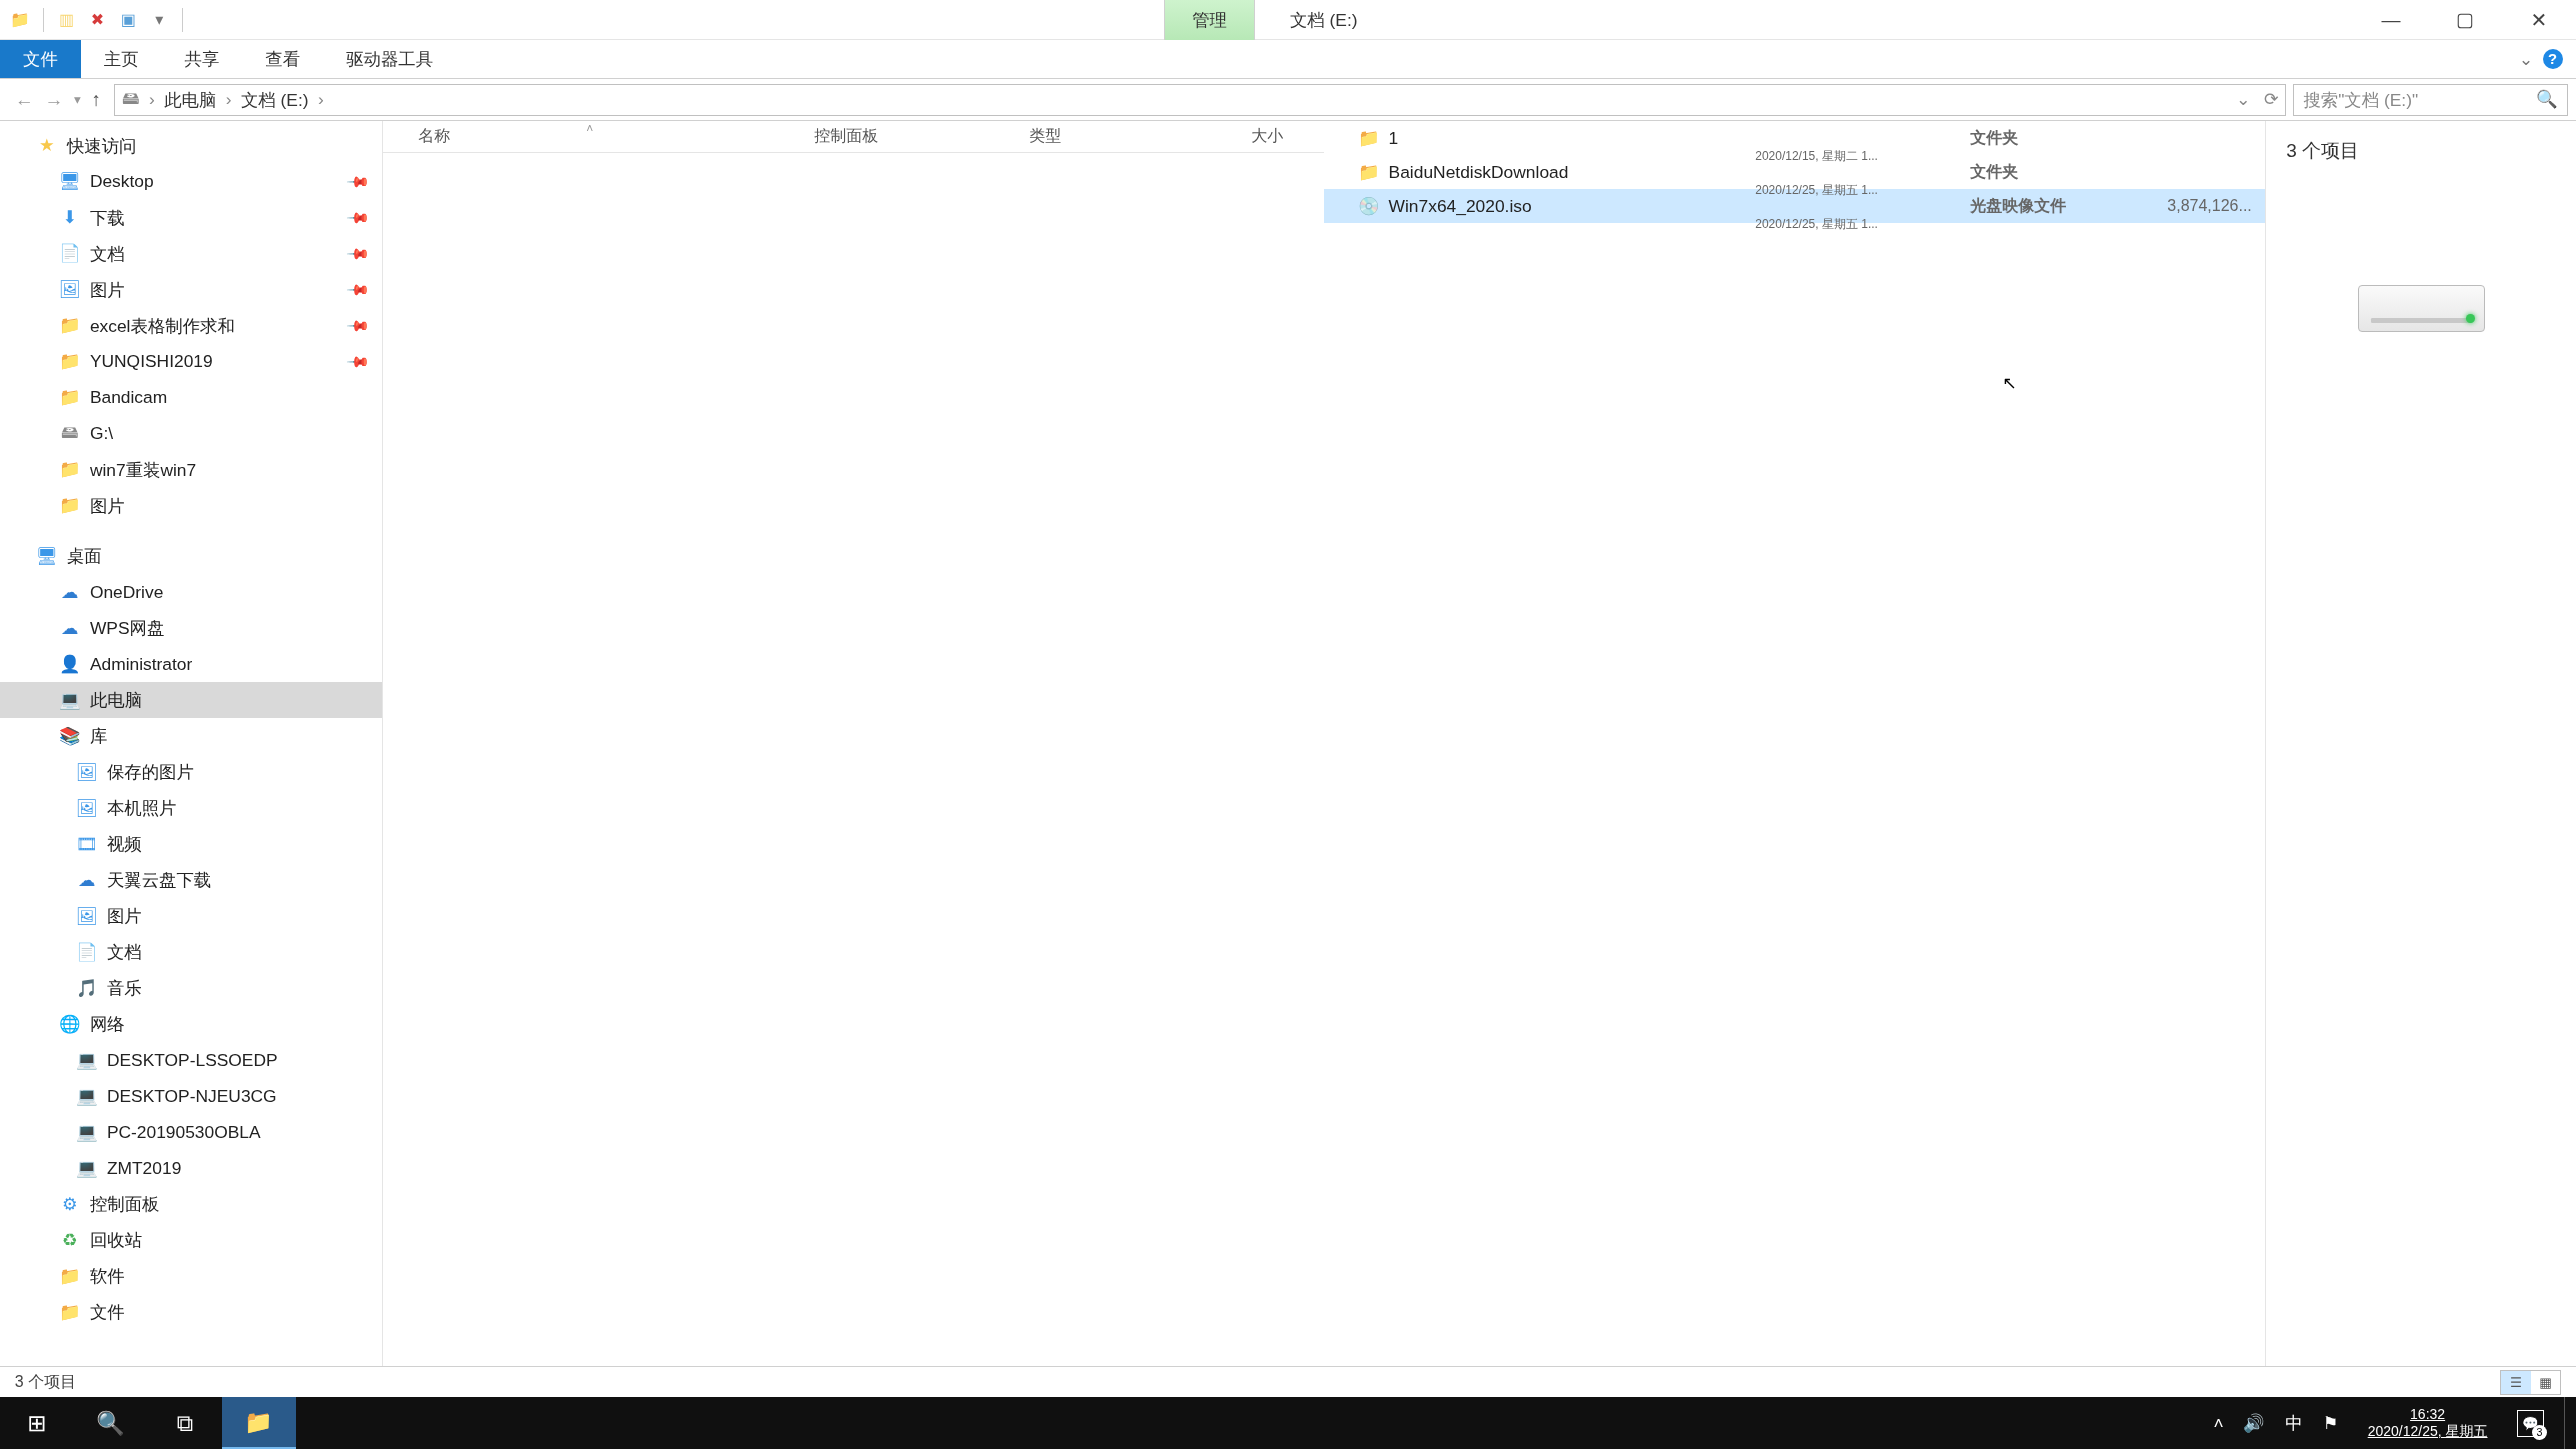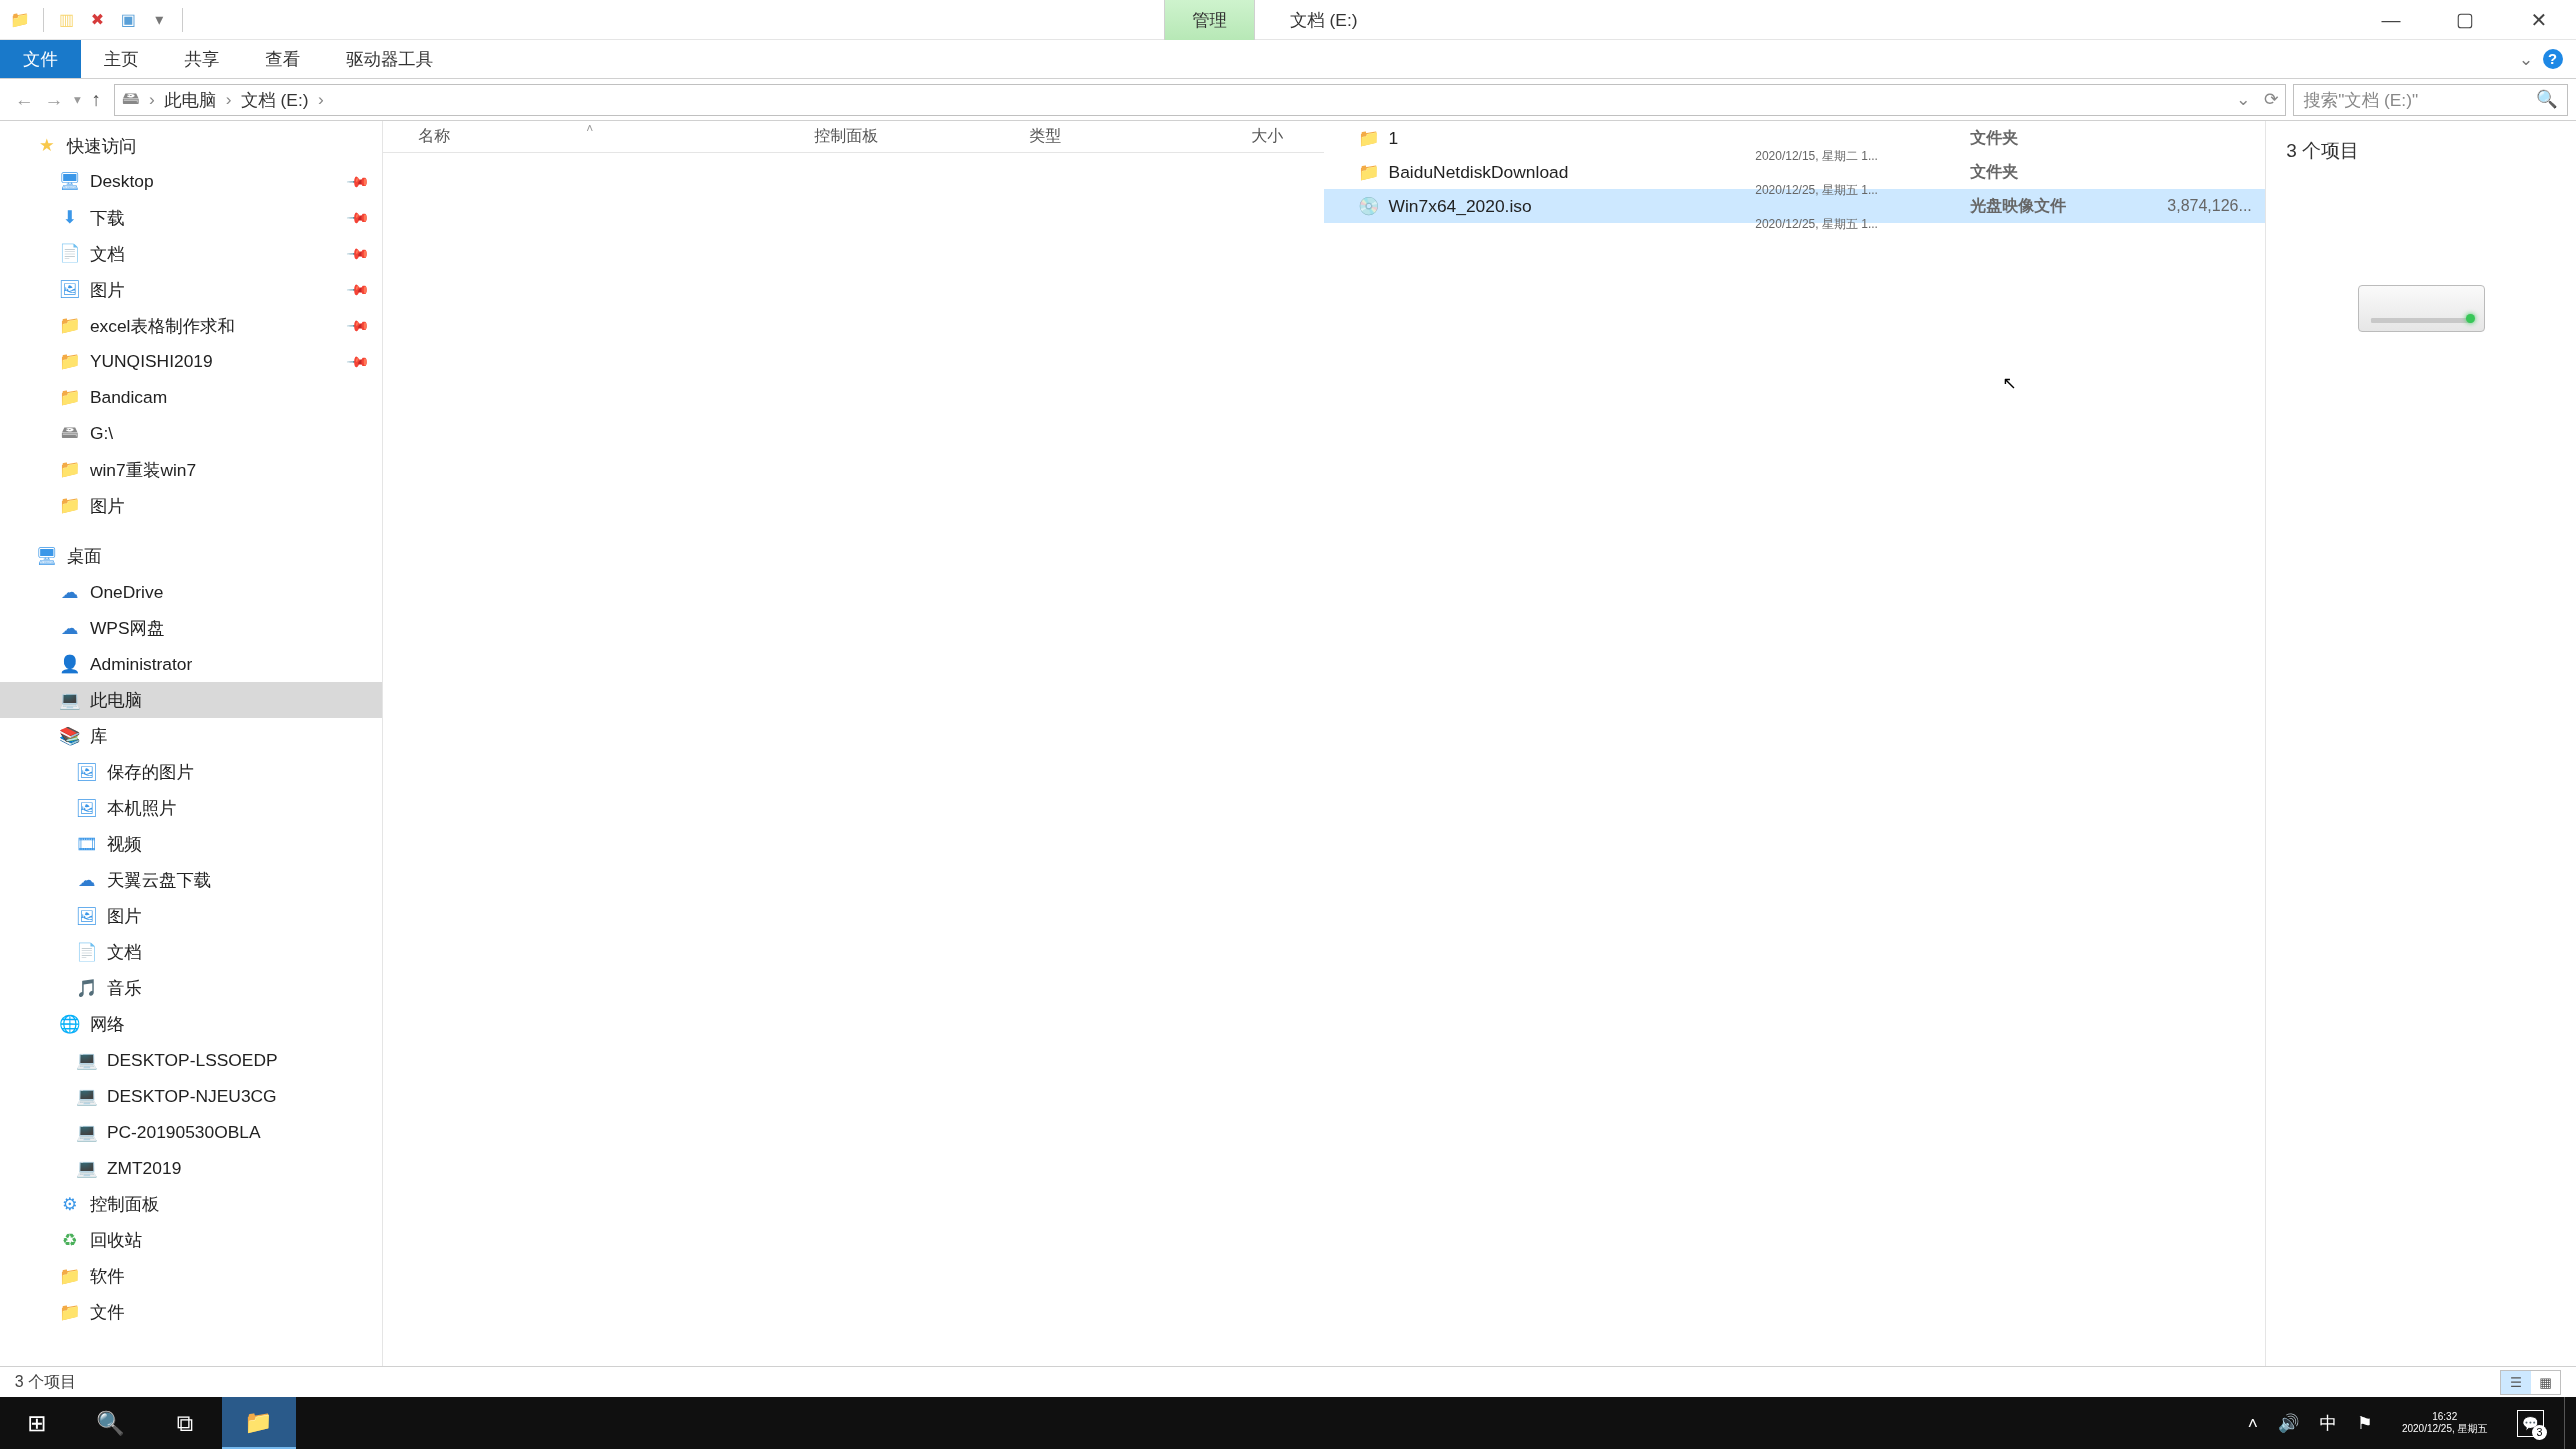--- a/index.html
+++ b/index.html
@@ -81,21 +81,21 @@
 .statusbar { height: 31px; border-top: 0.7px solid #d0d0d0; display: flex; align-items: center; padding: 0 14.8px; font-size: 16px; color: #444; }
 .view-toggle { margin-left: auto; display: flex; border: 0.7px solid #c0c0c0; }
 .view-btn { width: 29.5px; height: 23px; display: flex; align-items: center; justify-content: center; font-size: 13.4px; color: #555; }
 .view-btn.active { background: #cde8ff; }
 
 
 .taskbar { height: 52px; background: #101010; display: flex; align-items: stretch; color: #fff; }
 .tb-btn { width: 74px; display: flex; align-items: center; justify-content: center; font-size: 23px; color: #fff; }
 .tb-btn.active { background: #2a5a8a; border-bottom: 2.7px solid #76b9ed; }
 .tb-right { margin-left: auto; display: flex; align-items: center; gap: 20px; padding-right: 5.4px; font-size: 16px; }
-.tb-clock { text-align: center; line-height: 1.2; font-size: 10px; padding: 0 9.4px; }
+.tb-clock { text-align: center; line-height: 1.2; font-size: 14px; padding: 0 9.4px; text-decoration: underline; }
 .tb-icon { font-size: 17.4px; }
 .tb-notif { width: 27px; height: 27px; border: 1.3px solid #fff; display:flex; align-items:center; justify-content:center; font-size:13.4px; position: relative; }
 .tb-notif .badge { position:absolute; bottom:-4px; right:-4px; background:#fff; color:#000; font-size:10.7px; border-radius:50%; width:14.8px; height:14.8px; display:flex; align-items:center; justify-content:center; }
 
 
 .ic-folder { color: #f8d775; }
 .ic-star { color: #f8c84b; }
 .ic-blue { color: #3b97e8; }
 .ic-cloud { color: #2f7dd1; }
 .ic-disk { color: #888; }

